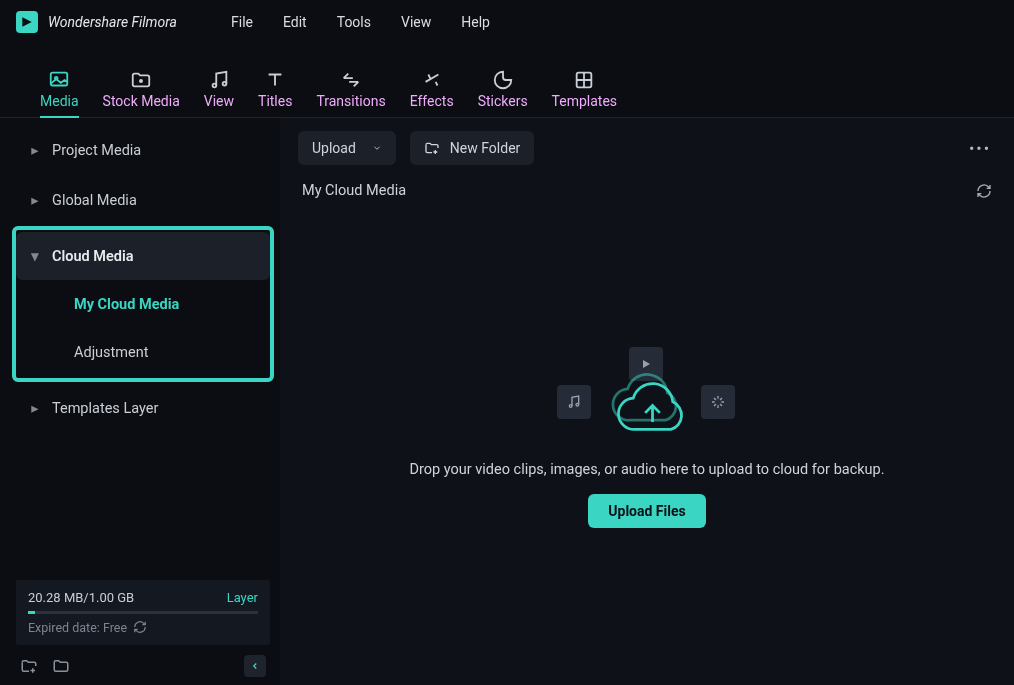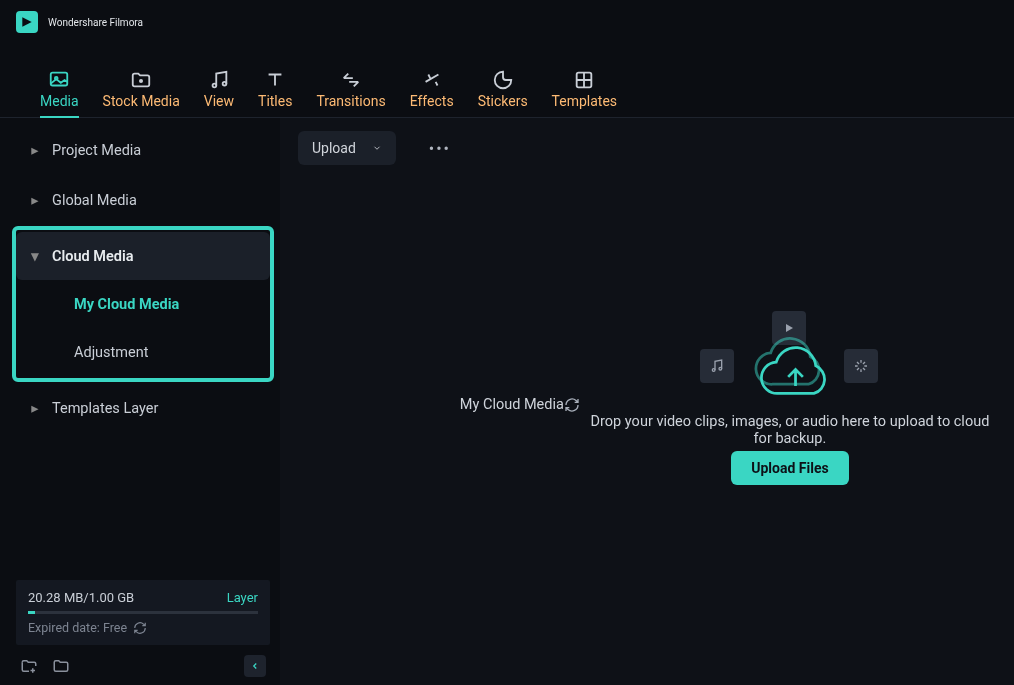--- a/index.html
+++ b/index.html
@@ -2,29 +2,29 @@
 <html><head>
 <meta charset="utf-8">
 <style>
   * { box-sizing: border-box; margin: 0; padding: 0; font-family: -apple-system, BlinkMacSystemFont, "Segoe UI", Roboto, sans-serif; }
   body { background: #0b0d12; color: #c9ced6; width: 1014px; height: 685px; overflow: hidden; user-select: none; }
   
   
   .titlebar { display: flex; align-items: center; height: 44px; padding: 0 16px; gap: 24px; }
   .app-brand { display: flex; align-items: center; gap: 10px; }
   .app-logo { width: 22px; height: 22px; background: #3ad6c3; border-radius: 4px; display: flex; align-items: center; justify-content: center; color: #0b0d12; font-weight: 700; }
-  .app-name { font-size: 10px; color: #e3e6ea; }
+  .app-name { font-size: 14px; color: #e3e6ea; font-style: italic; }
   .menubar { display: flex; gap: 30px; margin-left: 30px; }
   .menubar span { font-size: 14px; color: #d9dde3; cursor: pointer; }
   
   
   .tabbar { display: flex; align-items: flex-end; height: 74px; padding: 0 30px 0 40px; gap: 24px; border-bottom: 1px solid #1e232d; }
   .tab { display: flex; flex-direction: column; align-items: center; padding-bottom: 8px; cursor: pointer; position: relative; }
   .tab .tab-icon { width: 26px; height: 26px; display: flex; align-items: center; justify-content: center; color: #c9ced6; }
-  .tab .tab-label { font-size: 14px; color: #fdba74; white-space: nowrap; }
+  .tab .tab-label { font-size: 14px; color: #f0abfc; white-space: nowrap; }
   .tab.active .tab-label { color: #3ad6c3; }
   .tab.active .tab-icon { color: #3ad6c3; }
   .tab.active::after { content: ""; position: absolute; left: 0; right: 0; bottom: -1px; height: 2px; background: #3ad6c3; }
   
   
   .main { display: flex; height: calc(685px - 44px - 74px); }
   
   
   .sidebar { width: 280px; min-width: 280px; padding: 8px 10px 8px 16px; display: flex; flex-direction: column; }
   .tree { flex: 1; display: flex; flex-direction: column; gap: 2px; }
@@ -33,57 +33,64 @@
   .tree-item.section { background: #1b2029; font-weight: 600; color: #e8ecef; }
   .tree-highlight { border: 4px solid #3ad6c3; border-radius: 6px; padding: 2px 0; margin: 0 -4px; }
   .tree-child { padding-left: 58px; height: 48px; display: flex; align-items: center; font-size: 14.5px; cursor: pointer; }
   .tree-child.active { color: #3ad6c3; font-weight: 700; }
   
   .storage-panel { background: #141821; border-radius: 2px; padding: 10px 12px; margin-top: 10px; }
   .storage-row { display: flex; justify-content: space-between; align-items: center; font-size: 13px; }
   .storage-row .expand-link { color: #3ad6c3; font-size: 13px; cursor: pointer; }
   .storage-bar { height: 3px; background: #2c323d; margin: 6px 0; position: relative; }
   .storage-bar .fill { height: 100%; width: 3%; background: #3ad6c3; }
-  .storage-expire { display: flex; align-items: flex-end; gap: 6px; font-size: 12.5px; color: #7d8491; }
+  .storage-expire { display: flex; align-items: flex-start; gap: 6px; font-size: 12.5px; color: #7d8491; }
   
   .sidebar-footer { display: flex; align-items: center; justify-content: space-between; padding: 10px 4px 0 4px; }
   .sidebar-footer .footer-icons { display: flex; gap: 14px; color: #8a909c; }
   .sidebar-collapse { width: 22px; height: 22px; background: #1e232d; border-radius: 4px; display: flex; align-items: center; justify-content: center; color: #3ad6c3; cursor: pointer; }
   
   
-  .content { flex: 1; display: flex; padding: 10px 18px; background: #0e1117; }
+  .content { flex: 1; display: flex; flex-direction: column; padding: 10px 18px; background: #0e1117; }
   .content-toolbar { display: flex; align-items: center; gap: 14px; height: 40px; }
   .btn { display: flex; align-items: center; gap: 10px; background: #1b2029; border-radius: 6px; height: 34px; padding: 0 14px; font-size: 14px; color: #d1d5db; cursor: pointer; }
   .btn .chev-down { margin-left: 6px; }
   .content-toolbar .spacer { flex: 1; }
   .more-btn { width: 32px; display: flex; justify-content: center; color: #b0b6c0; cursor: pointer; letter-spacing: 2px; font-size: 16px; }
   
   .content-titlebar { display: flex; align-items: center; justify-content: space-between; padding: 14px 4px 8px 4px; }
   .content-title { font-size: 14.5px; color: #cfd4db; }
   
-  .dropzone { flex: 1; display: flex; flex-direction: column; align-items: center; justify-content: center; gap: 4px; }
+  .dropzone { flex: 1; display: flex; flex-direction: column; align-items: center; justify-content: center; gap: 16px; }
   .upload-illustration { position: relative; width: 200px; height: 90px; }
   .ill-tile { position: absolute; width: 34px; height: 34px; background: #262c37; border-radius: 4px; display: flex; align-items: center; justify-content: center; color: #9aa1ad; }
   .cloud-icon { position: absolute; left: 50%; top: 50%; transform: translate(-50%, -50%); color: #3ad6c3; }
   .drop-text { font-size: 14.5px; color: #cfd4db; text-align: center; }
   .upload-btn { background: #3ad6c3; color: #0d1117; font-weight: 700; font-size: 14px; padding: 9px 20px; border-radius: 6px; cursor: pointer; }
   
   svg { display: block; }
 </style>
 </head>
 <body>
 
 <div class="titlebar">
   <div class="app-brand">
     <div class="app-logo">
       <svg width="14" height="14" viewBox="0 0 24 24" fill="none">
           <path d="M4 4 L20 12 L4 20 Z" fill="#0b0d12"></path>
         </svg>
     </div>
     <span class="app-name">Wondershare Filmora</span>
+  </div>
+  <div class="menubar">
+    <span>File</span>
+    <span>Edit</span>
+    <span>Tools</span>
+    <span>View</span>
+    <span>Help</span>
   </div>
 </div>
 
 <div class="tabbar">
   <div class="tab active">
     <span class="tab-icon">
         <svg width="24" height="22" viewBox="0 0 24 24" fill="none" stroke="currentColor" stroke-width="2">
           <rect x="3" y="4" width="18" height="14" rx="2"></rect>
           <circle cx="9" cy="10" r="1.5"></circle>
           <path d="M3 16 L9 11 L14 15 L18 12 L21 14"></path>
@@ -227,20 +234,30 @@
   <div class="content">
     <div class="content-toolbar">
       <div class="btn">
         <span>Upload</span>
         <span class="chev-down">
             <svg width="10" height="10" viewBox="0 0 24 24" fill="none" stroke="currentColor" stroke-width="2">
               <path d="M6 9l6 6 6-6"></path>
             </svg>
           </span>
       </div>
+      <div class="btn">
+        <span>
+            <svg width="16" height="16" viewBox="0 0 24 24" fill="none" stroke="currentColor" stroke-width="2">
+              <path d="M3 7a2 2 0 012-2h4l2 2h8a2 2 0 012 2v3"></path>
+              <path d="M3 7v10a2 2 0 002 2h7"></path>
+              <path d="M17 15v6M14 18h6"></path>
+            </svg>
+          </span>
+        <span>New Folder</span>
+      </div>
       <div class="spacer"></div>
       <div class="more-btn">•••</div>
     </div>
 
     <div class="content-titlebar">
       <span class="content-title">My Cloud Media</span>
       <span>
           <svg width="16" height="16" viewBox="0 0 24 24" fill="none" stroke="#a8afba" stroke-width="2">
             <path d="M3 12a9 9 0 0115-6.7L21 8M21 3v5h-5M21 12a9 9 0 01-15 6.7L3 16M3 21v-5h5"></path>
           </svg>

